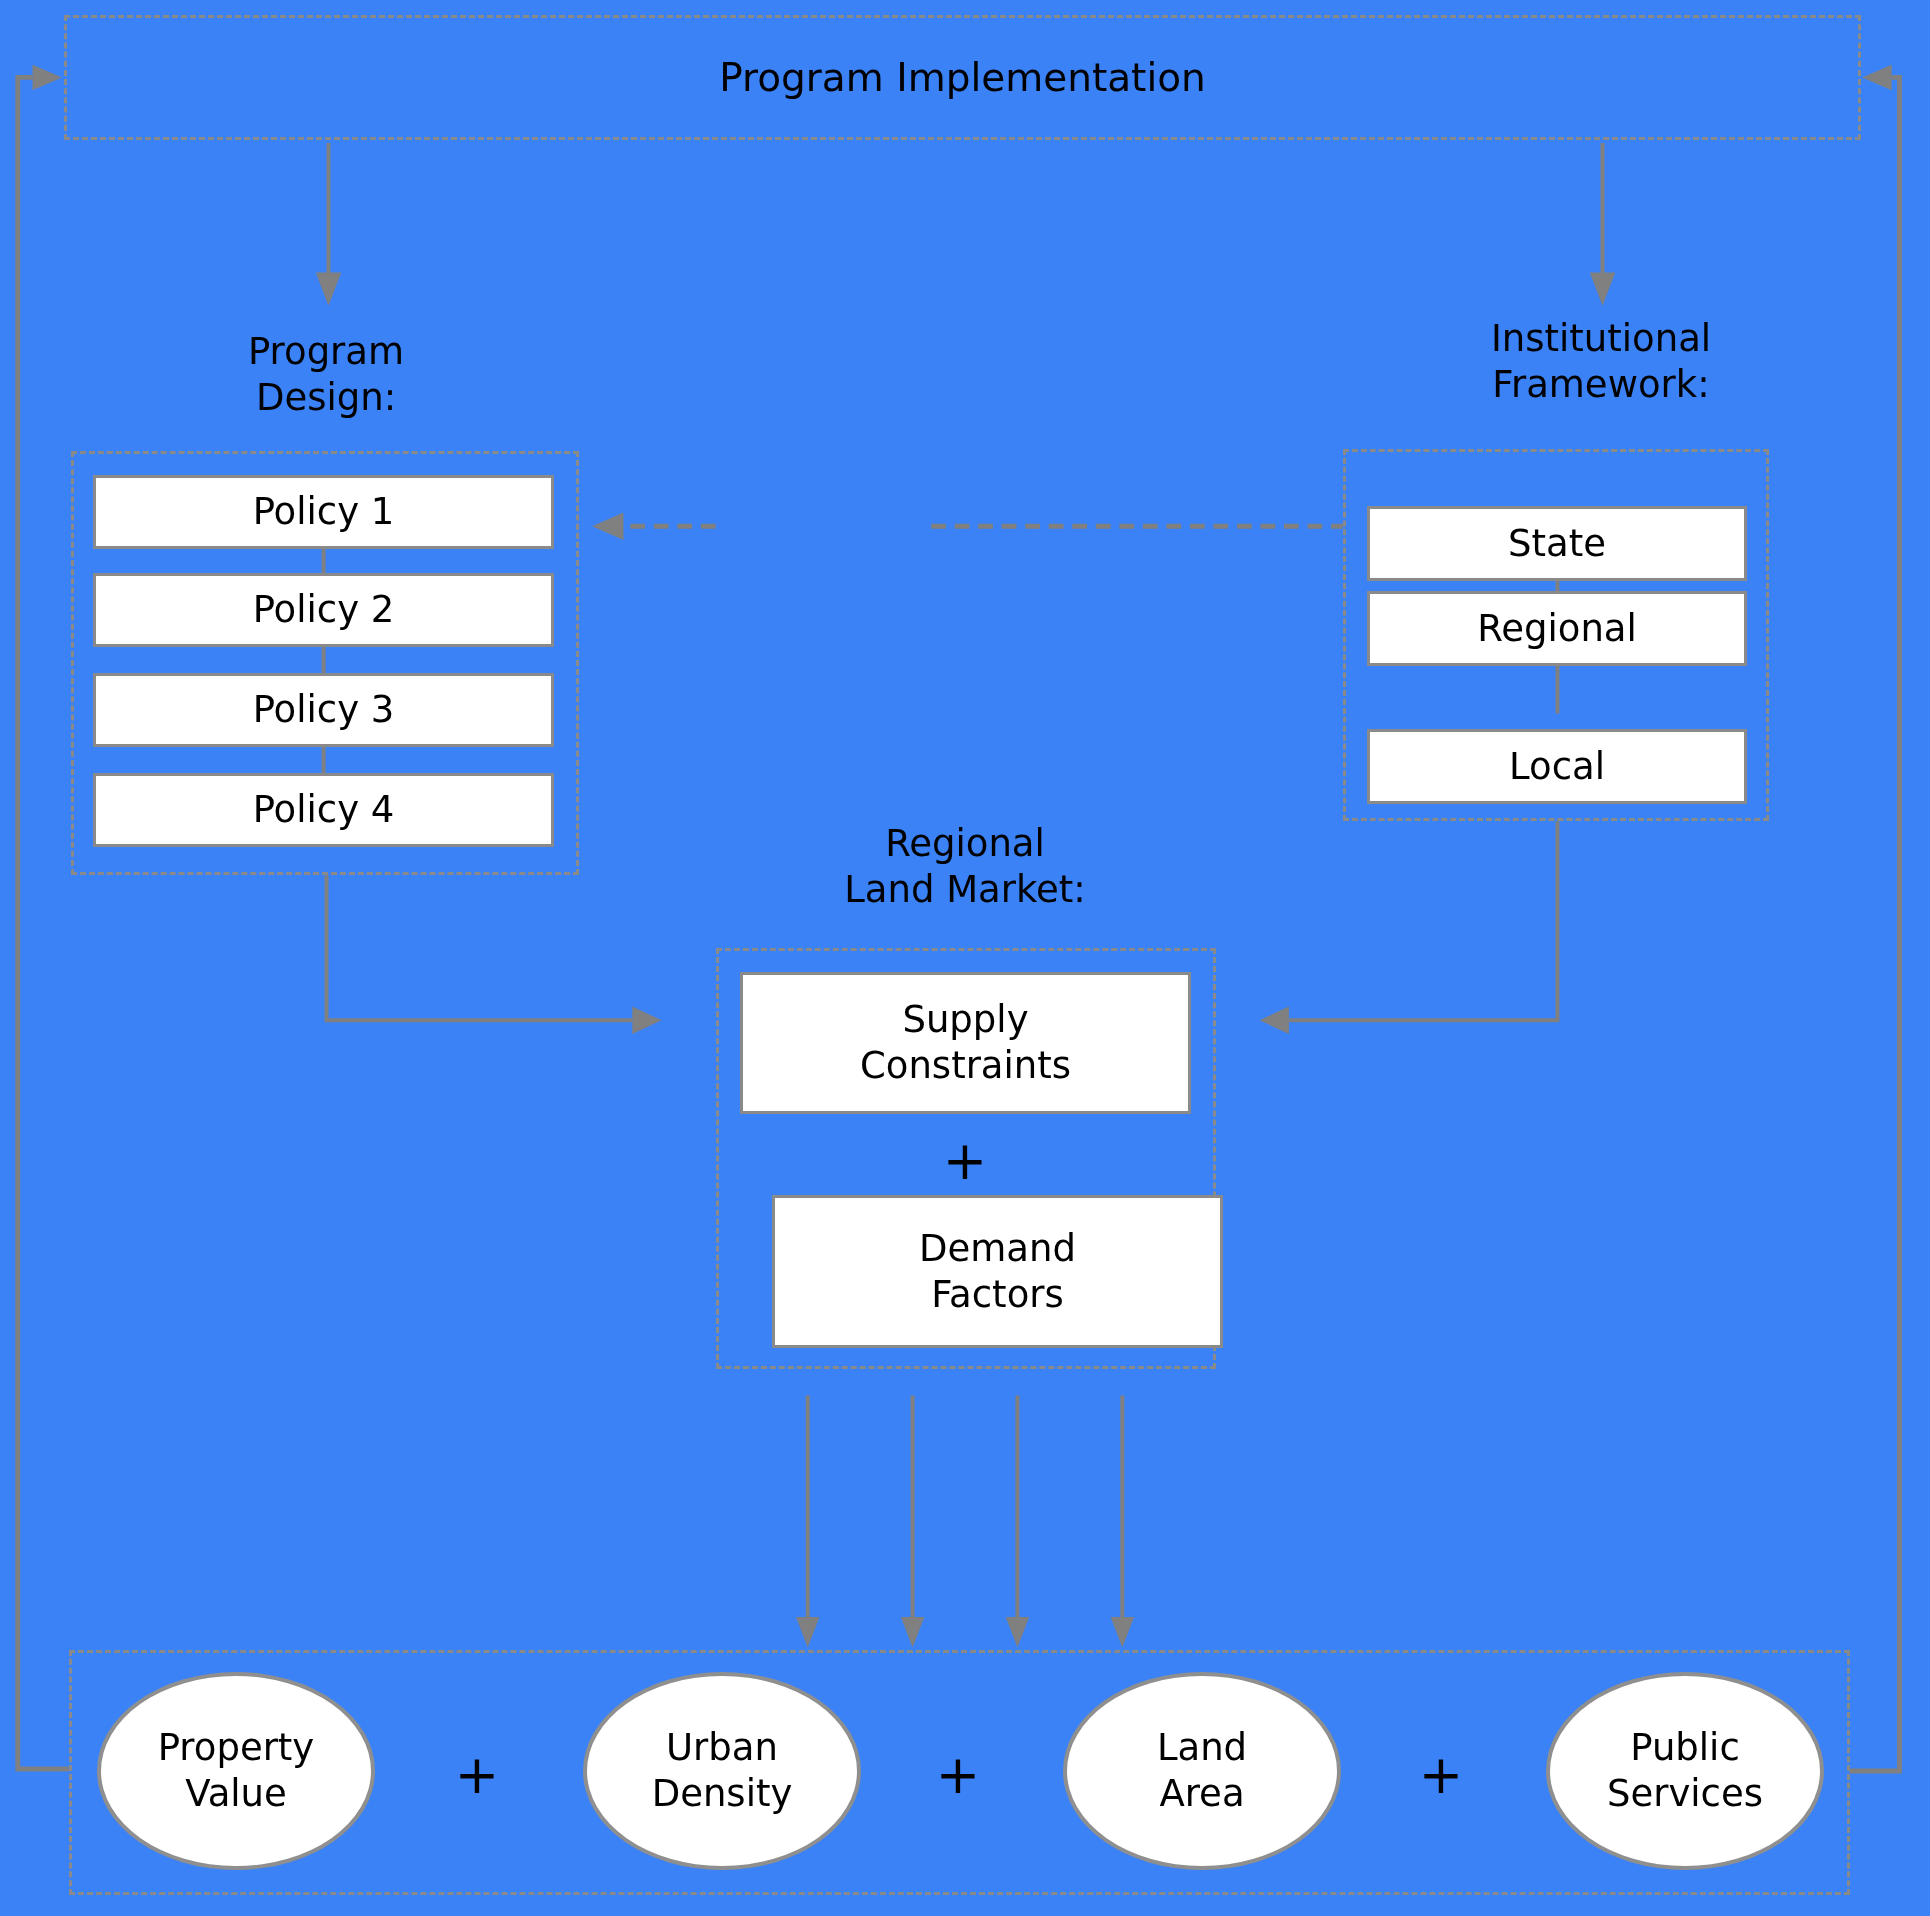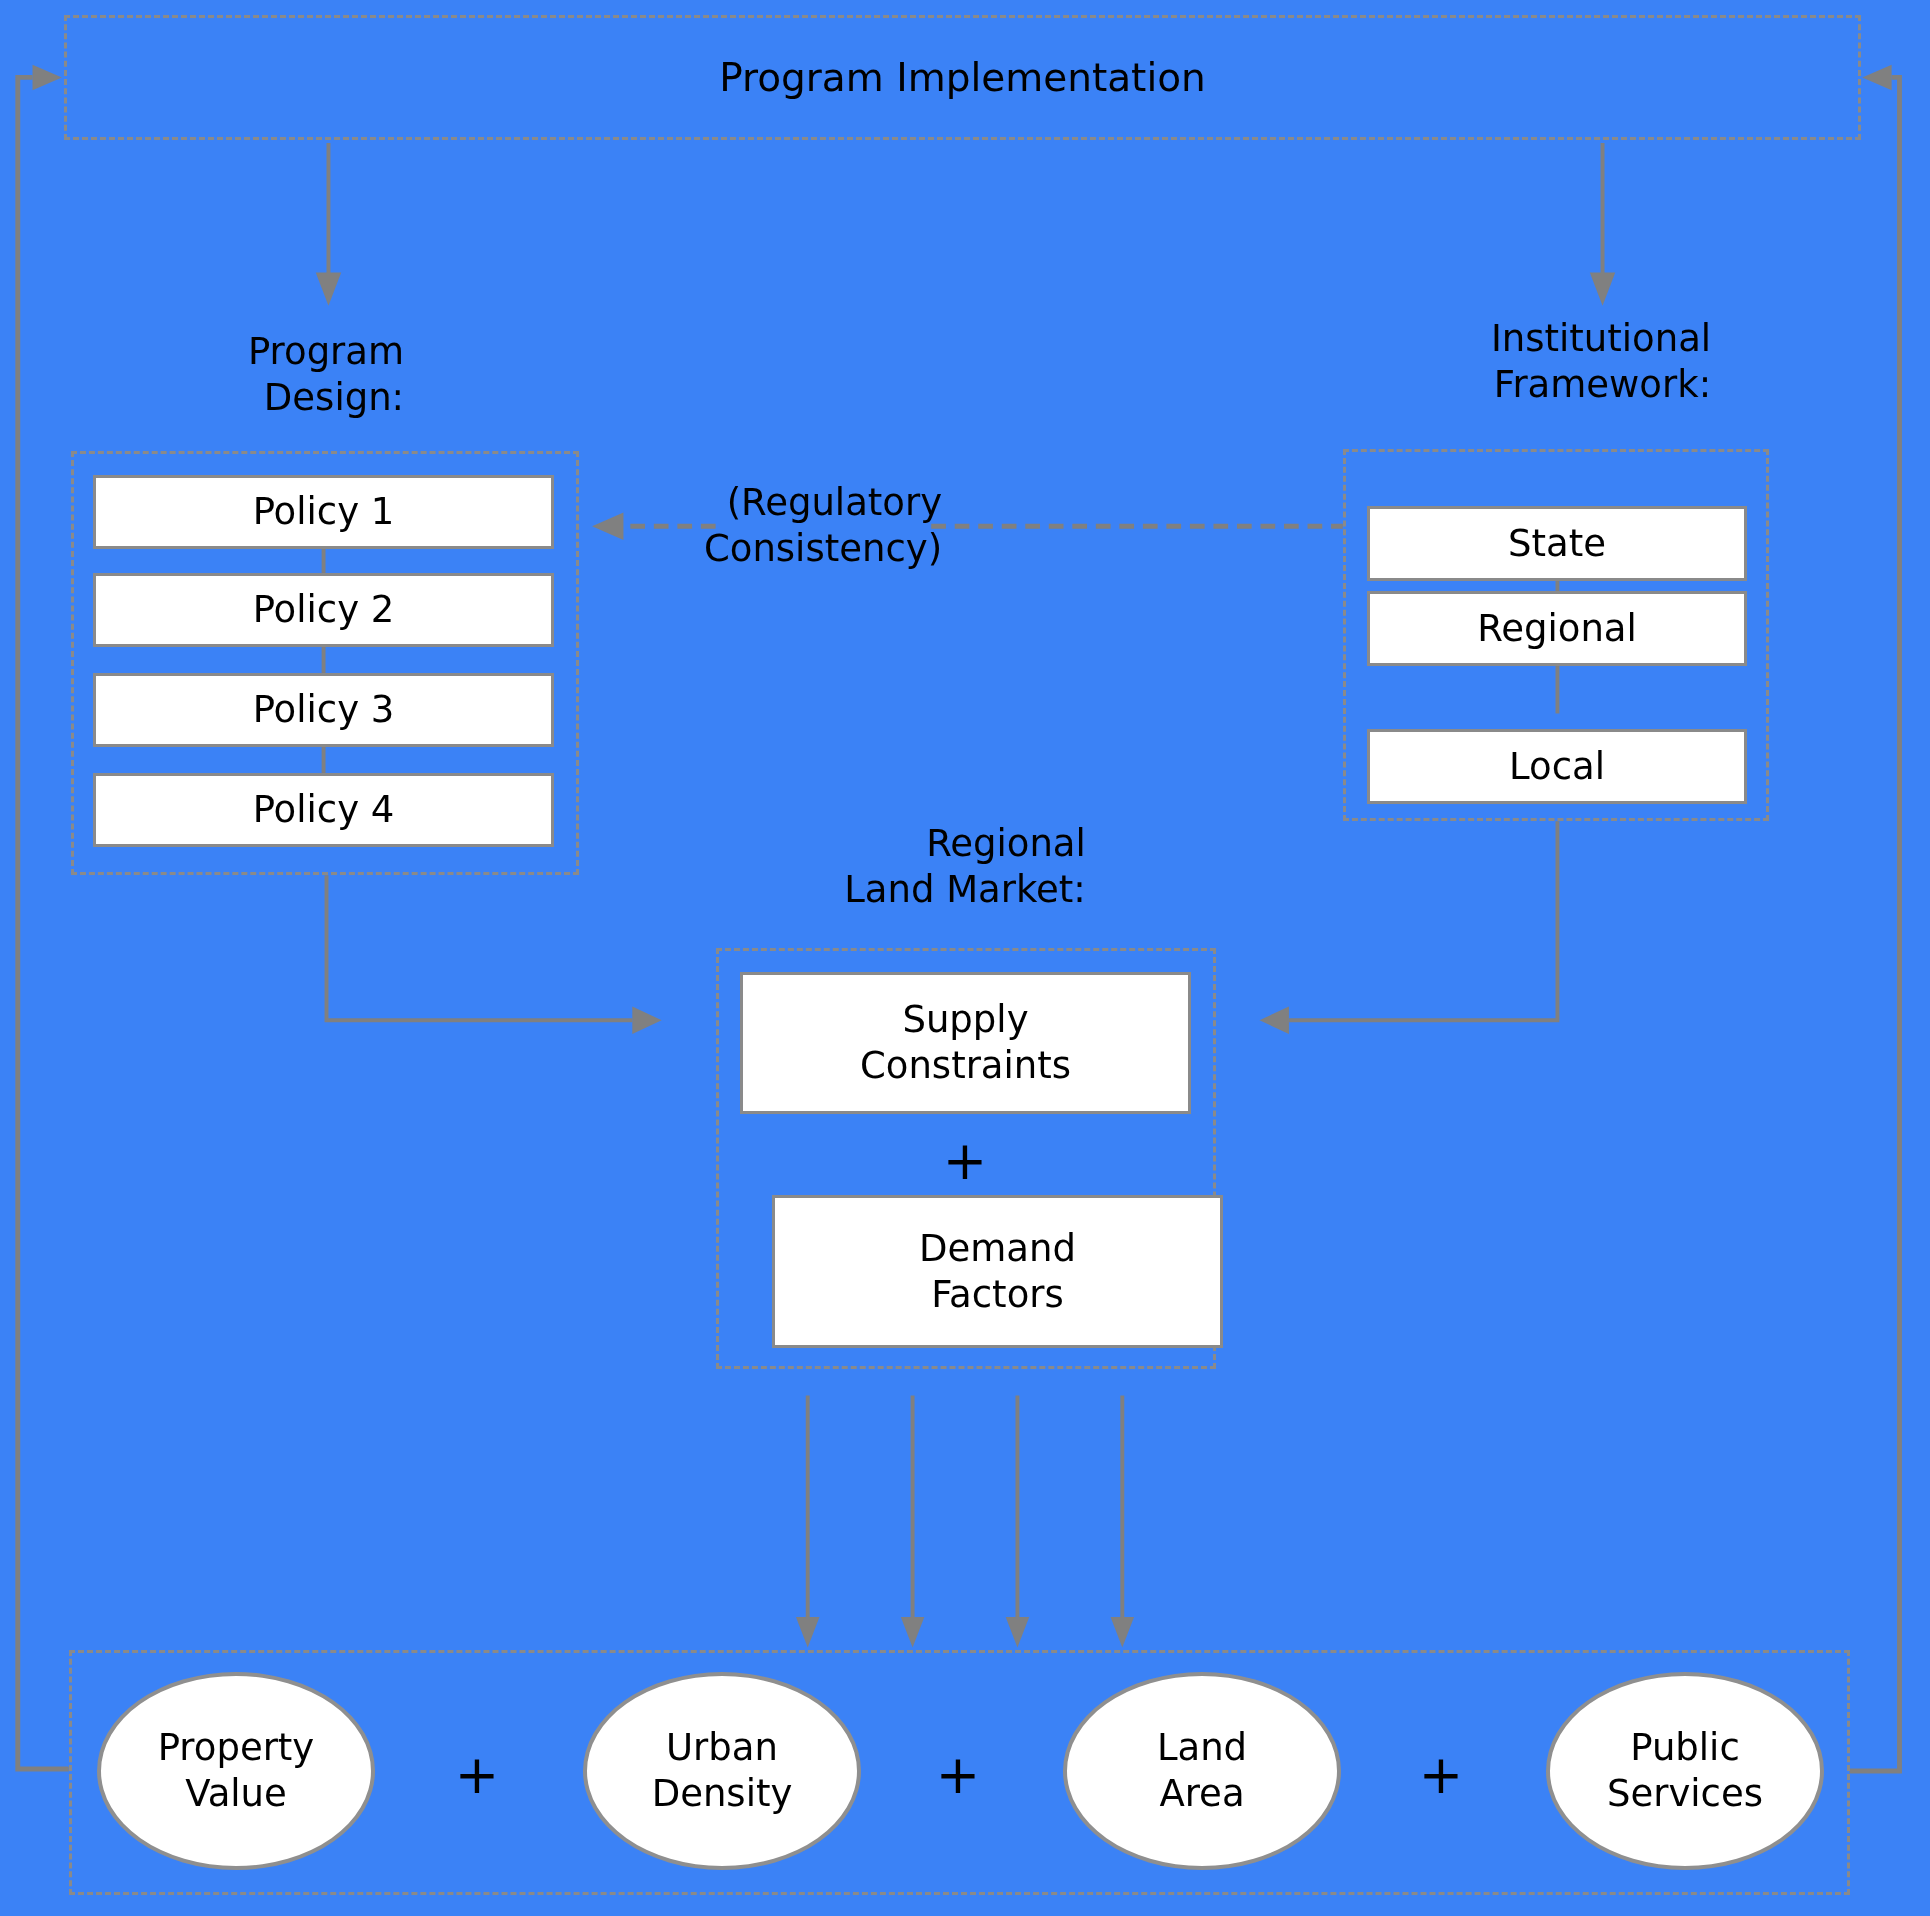--- a/index.html
+++ b/index.html
@@ -13,21 +13,21 @@
     position:absolute;border:3.9px dashed #8a8a8a;background:transparent;
     box-sizing:border-box;z-index:2;
   }
   .solid-box{
     position:absolute;border:3.9px solid #8a8a8a;background:#ffffff;
     box-sizing:border-box;z-index:3;
     display:flex;align-items:center;justify-content:center;
     text-align:center;font-size:37px;line-height:1.24;white-space:pre-line;
   }
   .label{
-    position:absolute;z-index:4;text-align:right;font-size:37px;line-height:1.24;
+    position:absolute;z-index:4;text-align:center;font-size:37px;line-height:1.24;
     white-space:pre-line;transform:translateX(-50%);
   }
   .title-text{
     position:absolute;z-index:4;width:100%;text-align:center;font-size:39px;
   }
   .ellipse{
     position:absolute;border:4.9px solid #8f8f8f;border-radius:50%;background:#ffffff;
     box-sizing:border-box;z-index:3;
     display:flex;align-items:center;justify-content:center;
     text-align:center;font-size:37px;line-height:1.24;white-space:pre-line;
@@ -98,22 +98,20 @@
   <div class="solid-box" style="left:93px;top:673px;width:461px;height:74px;">Policy 3</div>
   <div class="solid-box" style="left:93px;top:773px;width:461px;height:74px;">Policy 4</div>
 
   <div class="label" style="left:1601px;top:316px;">Institutional
 Framework:</div>
   <div class="dashed-box" style="left:1343px;top:449px;width:426px;height:372px;"></div>
   <div class="solid-box" style="left:1367px;top:470px;width:380px;height:75px;margin-top:36px;">State</div>
   <div class="solid-box" style="left:1367px;top:591px;width:380px;height:75px;">Regional</div>
   <div class="solid-box" style="left:1367px;top:729px;width:380px;height:75px;">Local</div>
 
-  <div class="label" style="left:823px;top:480px;">(Regulatory
-Consistency)</div>
 
   <div class="label" style="left:965px;top:821px;">Regional
 Land Market:</div>
   <div class="dashed-box" style="left:716px;top:948px;width:500px;height:421px;"></div>
   <div class="solid-box" style="left:740px;top:972px;width:451px;height:142px;">Supply
 Constraints</div>
   <div class="plus" style="left:965px;top:1160px;">+</div>
   <div class="solid-box" style="left:772px;top:1195px;width:451px;height:153px;">Demand
 Factors</div>
 

